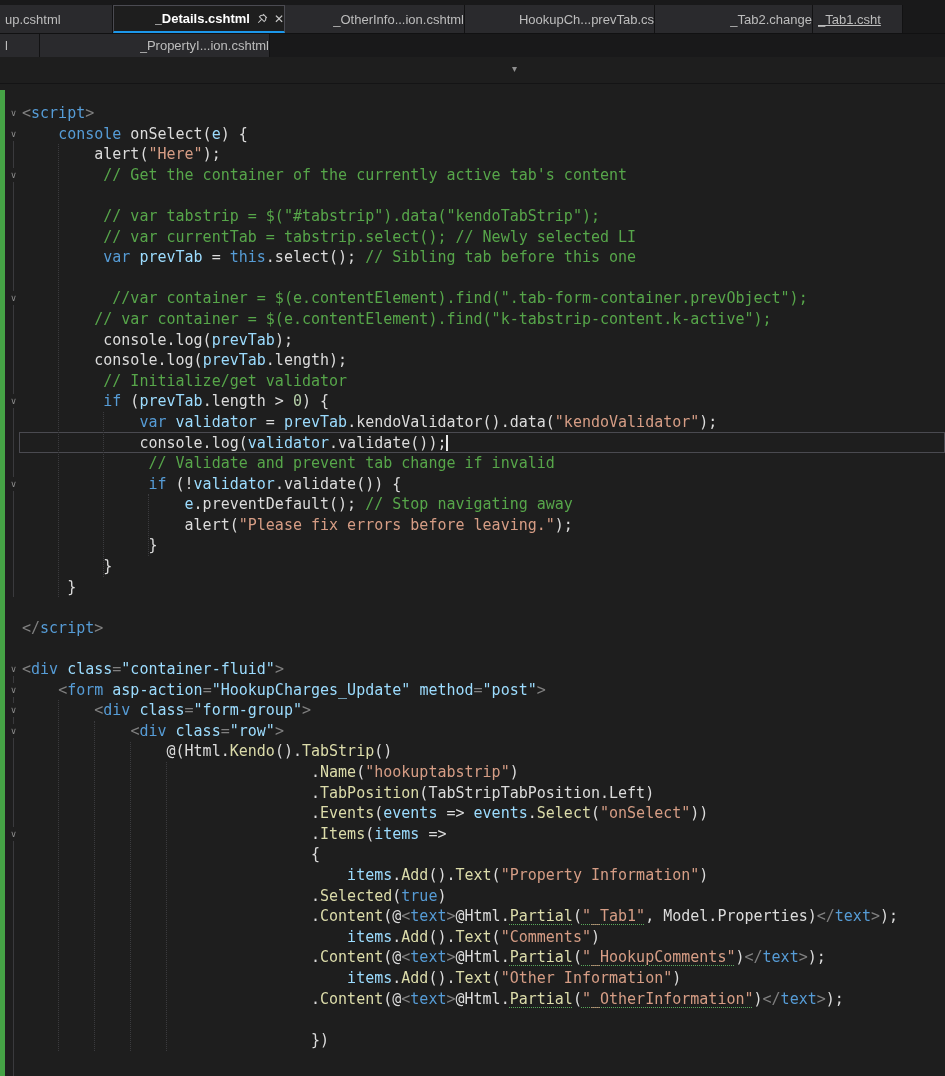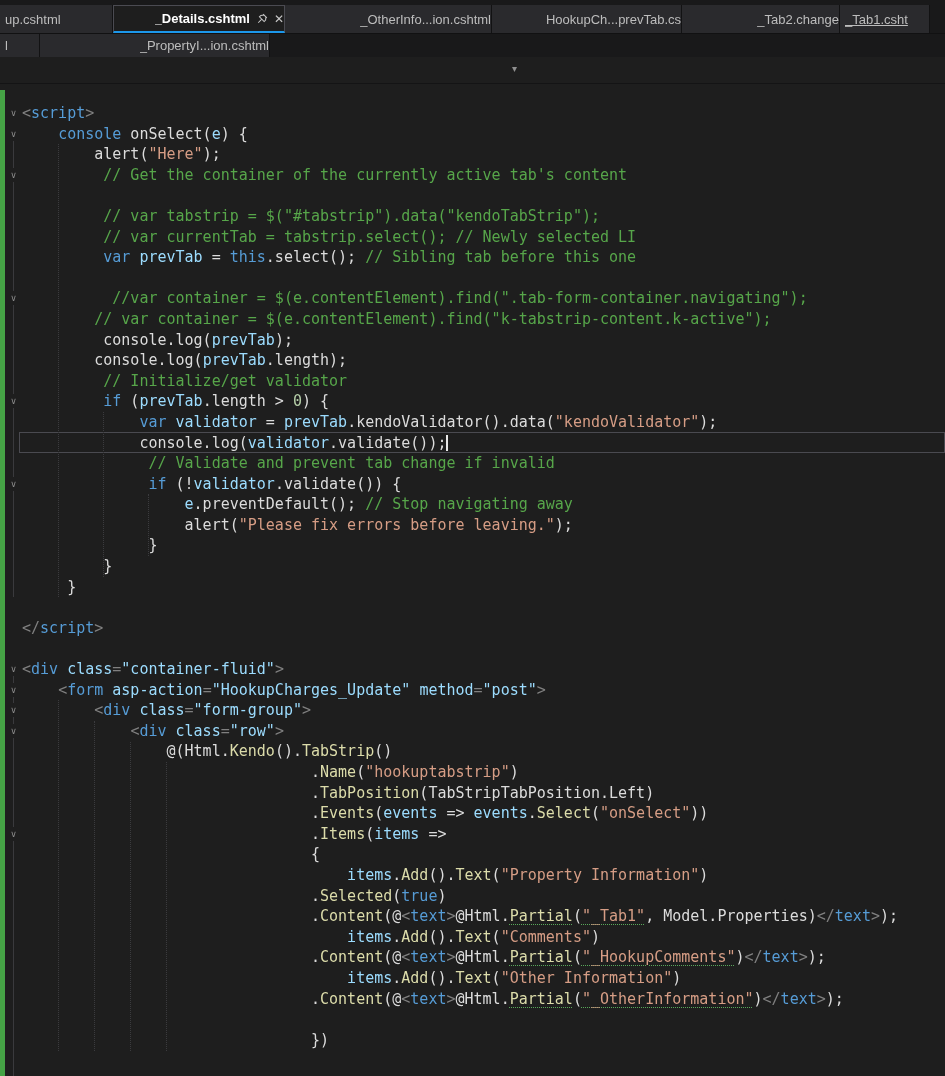--- a/index.html
+++ b/index.html
@@ -53,21 +53,21 @@
     </div>
     <div class="tab active" style="width: 172px;">
       <span class="tab-label">_Details.cshtml</span>
       <span class="pin">
         <svg width="12" height="12" viewBox="0 0 16 16">
           <path d="M9.5 1.5 L14.5 6.5 M10.8 2.8 L6.5 3.2 L4.6 5.1 L10.9 11.4 L12.8 9.5 L13.2 5.2 M7.7 8.3 L3 13" stroke="#c5c5c5" stroke-width="1.4" fill="none"></path>
         </svg>
       </span>
       <span class="close">✕</span>
     </div>
-    <div class="tab" style="width: 207px;">
+    <div class="tab" style="width: 180px;">
       <span class="tab-label">_OtherInfo...ion.cshtml</span>
     </div>
     <div class="tab" style="width: 190px;">
       <span class="tab-label">HookupCh...prevTab.cs</span>
     </div>
     <div class="tab" style="width: 158px;">
       <span class="tab-label">_Tab2.change</span>
     </div>
     <div class="tab left" style="width: 90px; text-decoration: underline;">
       <span class="tab-label">_Tab1.csht</span>
@@ -91,21 +91,21 @@
   <div class="code" id="code">
       <div class="line"><span class="tk-g">&lt;</span><span class="tk-k">script</span><span class="tk-g">&gt;</span></div>
       <div class="line"><span class="tk-d">    </span><span class="tk-k">console</span><span class="tk-d"> onSelect(</span><span class="tk-v">e</span><span class="tk-d">) {</span></div>
       <div class="line"><span class="tk-d">        alert(</span><span class="tk-s">"Here"</span><span class="tk-d">);</span></div>
       <div class="line"><span class="tk-c">         // Get the container of the currently active tab's content</span></div>
       <div class="line"></div>
       <div class="line"><span class="tk-c">         // var tabstrip = $("#tabstrip").data("kendoTabStrip");</span></div>
       <div class="line"><span class="tk-c">         // var currentTab = tabstrip.select(); // Newly selected LI</span></div>
       <div class="line"><span class="tk-d">         </span><span class="tk-k">var</span><span class="tk-d"> </span><span class="tk-v">prevTab</span><span class="tk-d"> = </span><span class="tk-k">this</span><span class="tk-d">.select(); </span><span class="tk-c">// Sibling tab before this one</span></div>
       <div class="line"></div>
-      <div class="line"><span class="tk-c">          //var container = $(e.contentElement).find(".tab-form-container.navigating");</span></div>
+      <div class="line"><span class="tk-c">          //var container = $(e.contentElement).find(".tab-form-container.prevObject");</span></div>
       <div class="line"><span class="tk-c">        // var container = $(e.contentElement).find("k-tabstrip-content.k-active");</span></div>
       <div class="line"><span class="tk-d">         console.log(</span><span class="tk-v">prevTab</span><span class="tk-d">);</span></div>
       <div class="line"><span class="tk-d">        console.log(</span><span class="tk-v">prevTab</span><span class="tk-d">.length);</span></div>
       <div class="line"><span class="tk-c">         // Initialize/get validator</span></div>
       <div class="line"><span class="tk-d">         </span><span class="tk-k">if</span><span class="tk-d"> (</span><span class="tk-v">prevTab</span><span class="tk-d">.length &gt; </span><span class="tk-n">0</span><span class="tk-d">) {</span></div>
       <div class="line"><span class="tk-d">             </span><span class="tk-k">var</span><span class="tk-d"> </span><span class="tk-v">validator</span><span class="tk-d"> = </span><span class="tk-v">prevTab</span><span class="tk-d">.kendoValidator().data(</span><span class="tk-s">"kendoValidator"</span><span class="tk-d">);</span></div>
       <div class="line"><span class="tk-d">             console.log(</span><span class="tk-v">validator</span><span class="tk-d">.validate());</span><span class="caret"></span></div>
       <div class="line"><span class="tk-c">              // Validate and prevent tab change if invalid</span></div>
       <div class="line"><span class="tk-d">              </span><span class="tk-k">if</span><span class="tk-d"> (!</span><span class="tk-v">validator</span><span class="tk-d">.validate()) {</span></div>
       <div class="line"><span class="tk-d">                  </span><span class="tk-v">e</span><span class="tk-d">.preventDefault(); </span><span class="tk-c">// Stop navigating away</span></div>

